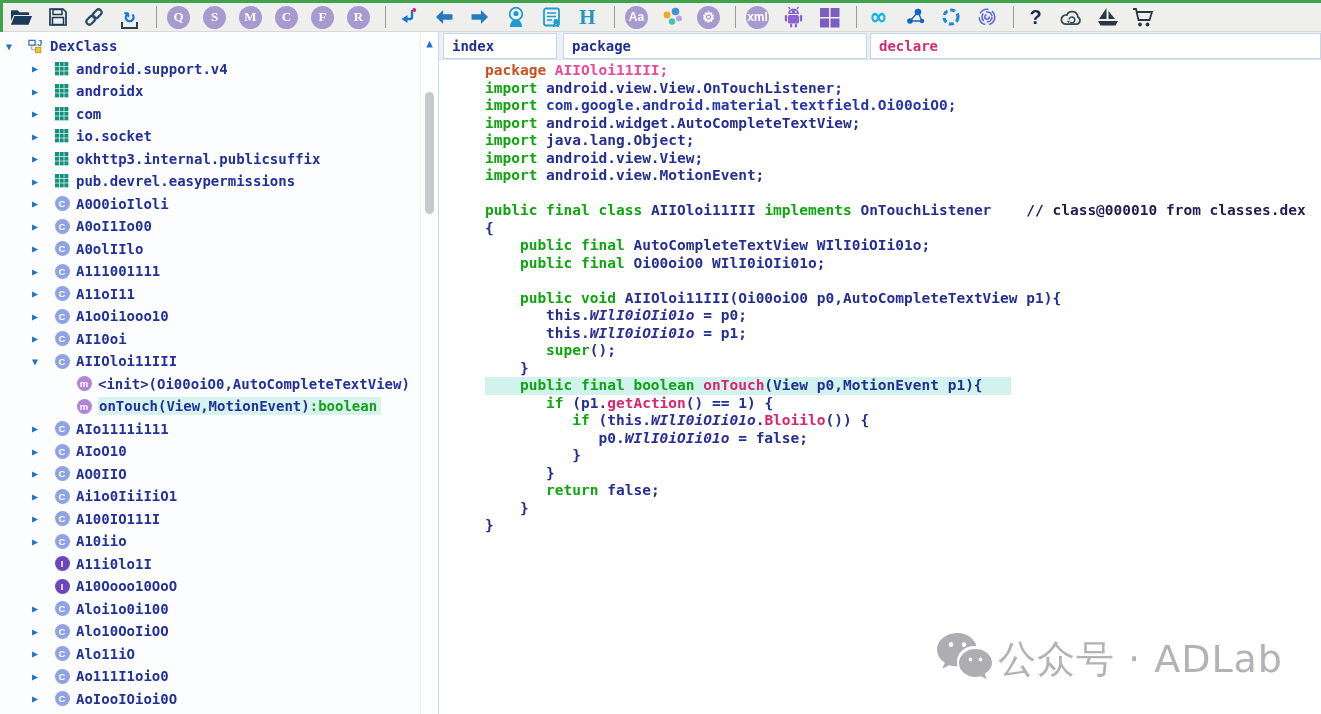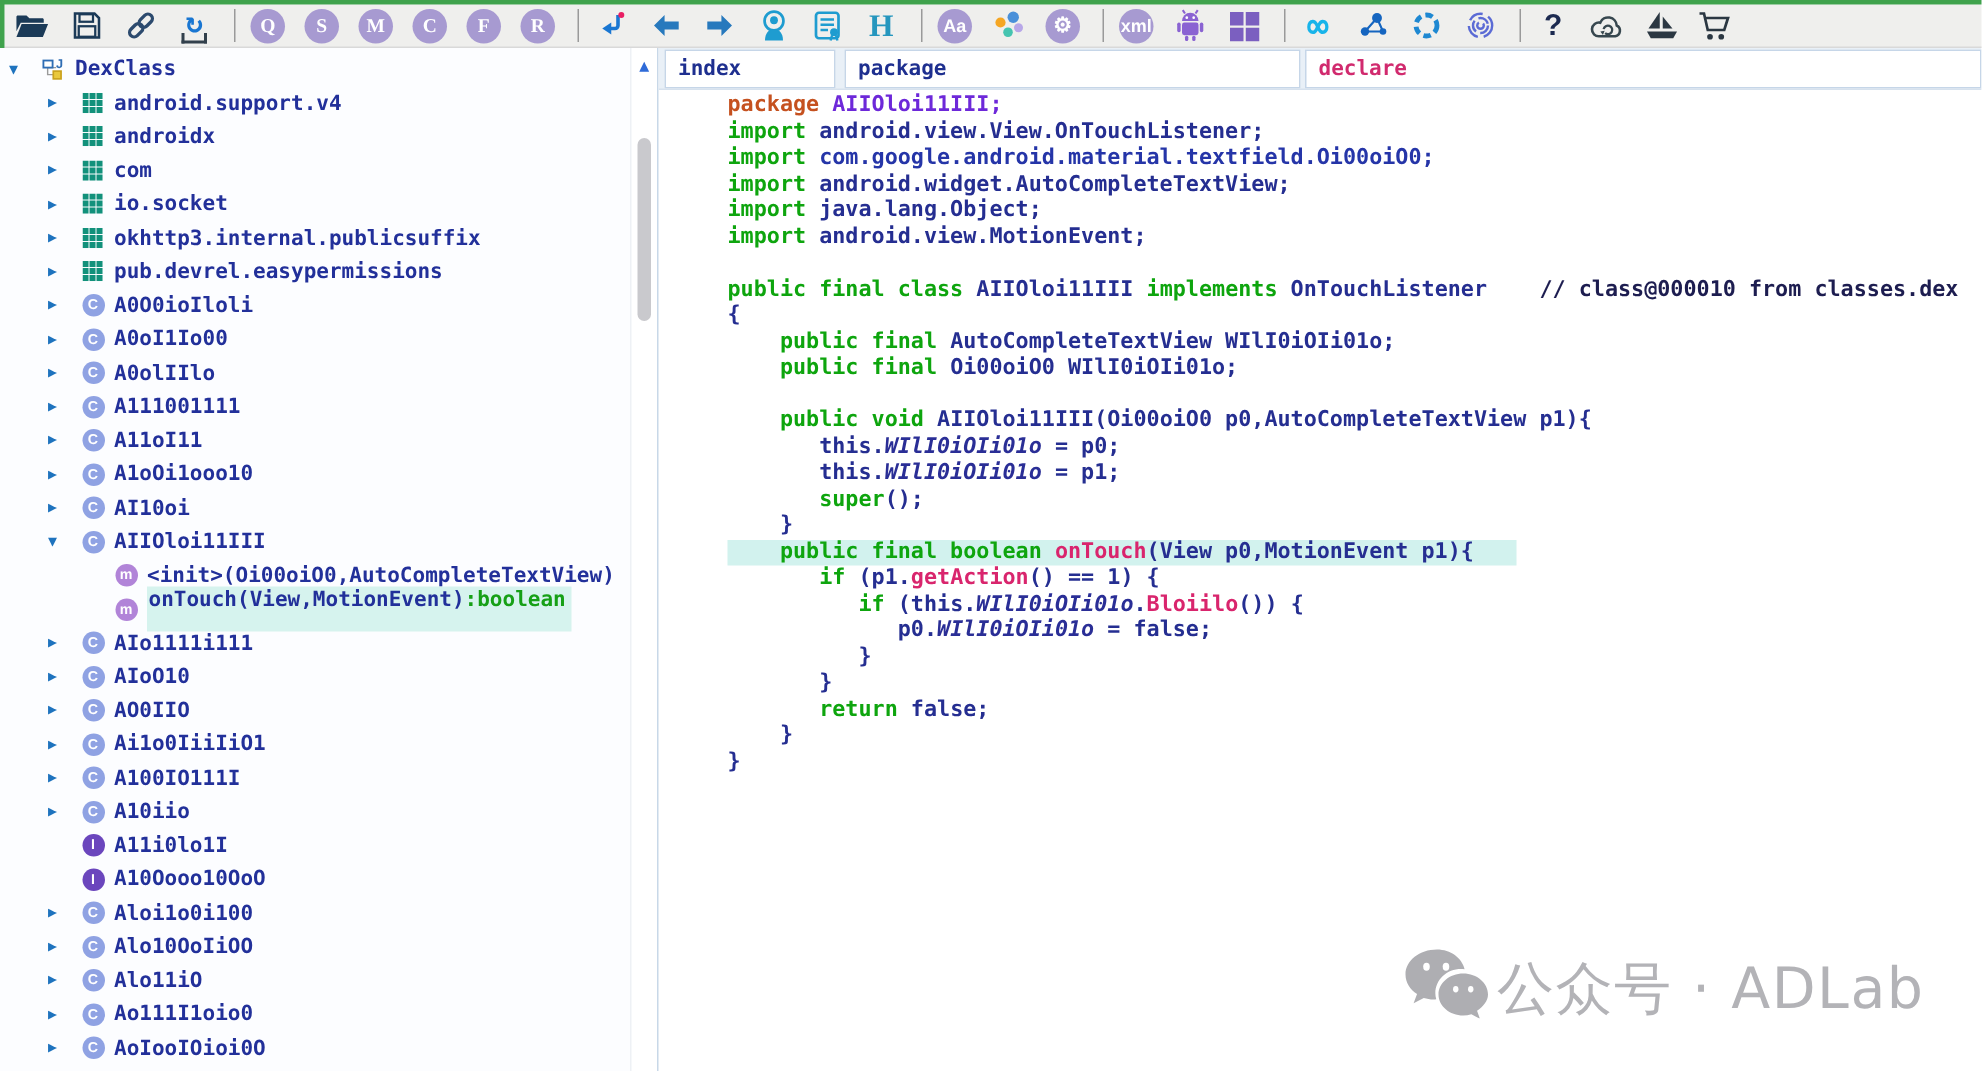--- a/index.html
+++ b/index.html
@@ -26,21 +26,21 @@
   .tree{position:absolute;top:32px;left:0;width:420px;bottom:0;background:#fcfdff;overflow:hidden;
     font:bold 14px "DejaVu Sans Mono",monospace;color:#22309a;padding-top:3px;box-sizing:border-box}
   .trow{display:flex;align-items:center;height:22.5px;white-space:pre;cursor:default}
   .trow.ind0{padding-left:2px}.trow.ind1{padding-left:28px}.trow.ind2{padding-left:50px}
   .toggle{width:26px;flex:none;padding-left:4px;box-sizing:border-box;font-size:10px;color:#1e73be}
   .ico{width:16px;height:16px;flex:none;margin-right:6px;display:flex;align-items:center;justify-content:center}
   .cir{width:15px;height:15px;border-radius:50%;color:#fff;display:flex;align-items:center;
     justify-content:center;font:bold 9.5px "Liberation Sans",sans-serif}
   .cir.c-class{background:#8fa2e3}.cir.c-method{background:#b184d8}.cir.c-interface{background:#6b46bd}
   .lblwrap{white-space:pre}
-  .trow.sel .lblwrap{background:#d6f3ee;padding:1px 4px 13px 1px}
+  .trow.sel .lblwrap{background:#d6f3ee;padding:1px 4px 1px 1px}
   .suffix{color:#16a016}
 
   
   .vscroll{position:absolute;top:32px;left:420px;width:18px;bottom:0;background:#fff;
     border-left:1px solid #eef1f5;box-sizing:border-box}
   .vscroll .up{color:#2f6bd8;font-size:11px;text-align:center;padding-top:5px}
   .vscroll .thumb{position:absolute;top:60px;left:4px;width:9px;height:122px;background:#c9c9cd;border-radius:5px}
 
   
   .panel{position:absolute;top:32px;left:438px;right:0;bottom:0;background:#fff;
@@ -49,21 +49,21 @@
     border-bottom:1px solid #d7e2ee;font:bold 14px "DejaVu Sans Mono",monospace}
   .tab{background:#fff;border:1px solid #c6d6e8;box-sizing:border-box;line-height:24px;
     padding-left:8px;color:#1e2f8f;cursor:pointer}
   .tab.t-index{margin-left:4px;width:114px}
   .tab.t-package{margin-left:6px;width:304px}
   .tab.t-declare{margin-left:3px;flex:1;color:#d12a6e}
 
   .code{padding:2px 0 0 46px;font:bold 14.5px/17.5px "DejaVu Sans Mono",monospace;color:#252e91}
   .cl{white-space:pre;height:17.5px}
   .cl.hl{background:#d2f2ee;width:fit-content;padding-right:28px}
-  .sK{color:#0ea50e}.sP{color:#252e91}.sKr{color:#c5511f}.sRn{color:#6d28d9}
+  .sK{color:#0ea50e}.sP{color:#252e91}.sKr{color:#c5511f}.sRn{color:#ec4899}
   .sM{color:#d9256d}.sC{color:#1d1d50}
   .sU{color:#2535a8;cursor:pointer}
   .sI{color:#2a2e96;font-style:italic}
 
   
   .watermark{position:absolute;right:38px;bottom:26px;display:flex;align-items:center;gap:0;
     color:#b3b3b7;font:38px "DejaVu Sans",sans-serif;letter-spacing:1px}
 </style>
 </head>
 <body>
@@ -360,20 +360,21 @@
     <div class="tab t-index">index</div>
     <div class="tab t-package">package</div>
     <div class="tab t-declare">declare</div>
   </div>
   <div class="code" id="code">
       <div class="cl"><span class="sKr">package </span><span class="sRn">AIIOloi11III;</span></div>
       <div class="cl"><span class="sK">import </span><span class="sP">android.view.View.OnTouchListener;</span></div>
       <div class="cl"><span class="sK">import </span><span class="sU">com.google.android.material.textfield.Oi00oiO0;</span></div>
       <div class="cl"><span class="sK">import </span><span class="sP">android.widget.AutoCompleteTextView;</span></div>
       <div class="cl"><span class="sK">import </span><span class="sP">java.lang.Object;</span></div>
+      <div class="cl"><span class="sK">import </span><span class="sP">android.view.View;</span></div>
       <div class="cl"><span class="sK">import </span><span class="sP">android.view.MotionEvent;</span></div>
       <div class="cl"></div>
       <div class="cl"><span class="sK">public final class </span><span class="sP">AIIOloi11III </span><span class="sK">implements </span><span class="sP">OnTouchListener    </span><span class="sC">// class@000010 from classes.dex</span></div>
       <div class="cl"><span class="sP">{</span></div>
       <div class="cl"><span class="sP">    </span><span class="sK">public final </span><span class="sP">AutoCompleteTextView WIlI0iOIi01o;</span></div>
       <div class="cl"><span class="sP">    </span><span class="sK">public final </span><span class="sP">Oi00oiO0 WIlI0iOIi01o;</span></div>
       <div class="cl"></div>
       <div class="cl"><span class="sP">    </span><span class="sK">public void </span><span class="sP">AIIOloi11III(Oi00oiO0 p0,AutoCompleteTextView p1){</span></div>
       <div class="cl"><span class="sP">       this.</span><span class="sI">WIlI0iOIi01o</span><span class="sP"> = p0;</span></div>
       <div class="cl"><span class="sP">       this.</span><span class="sI">WIlI0iOIi01o</span><span class="sP"> = p1;</span></div>

